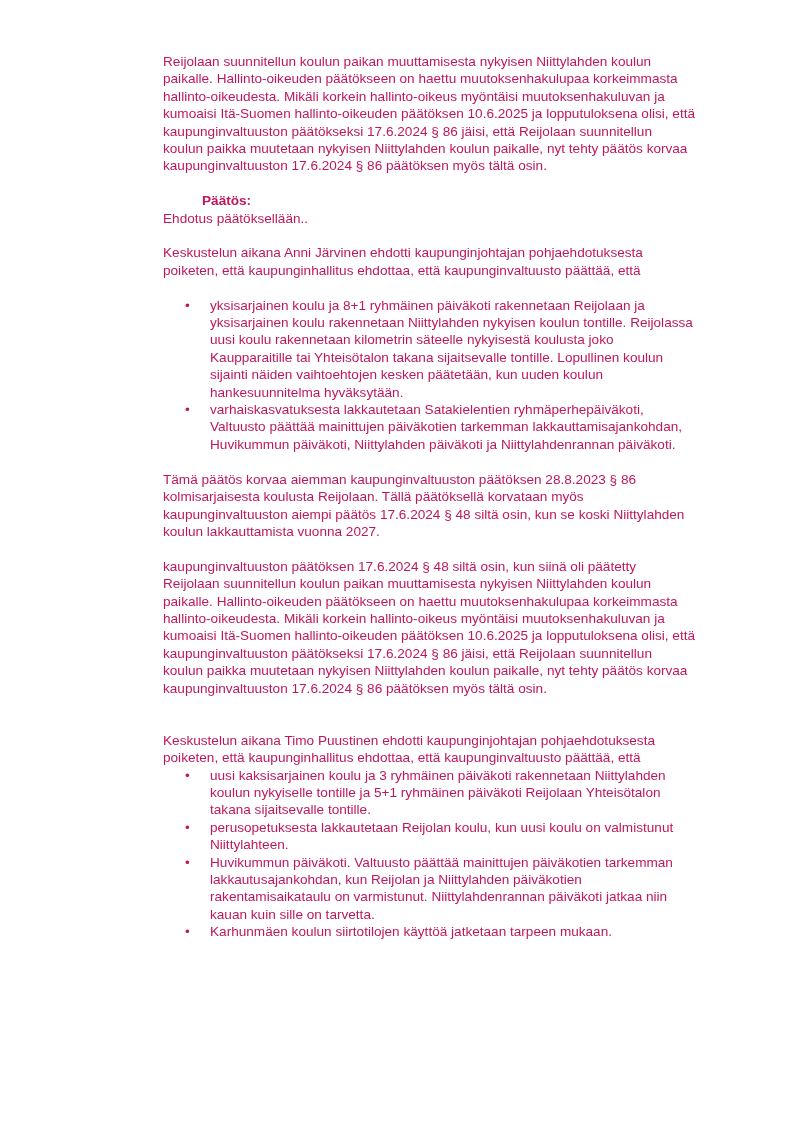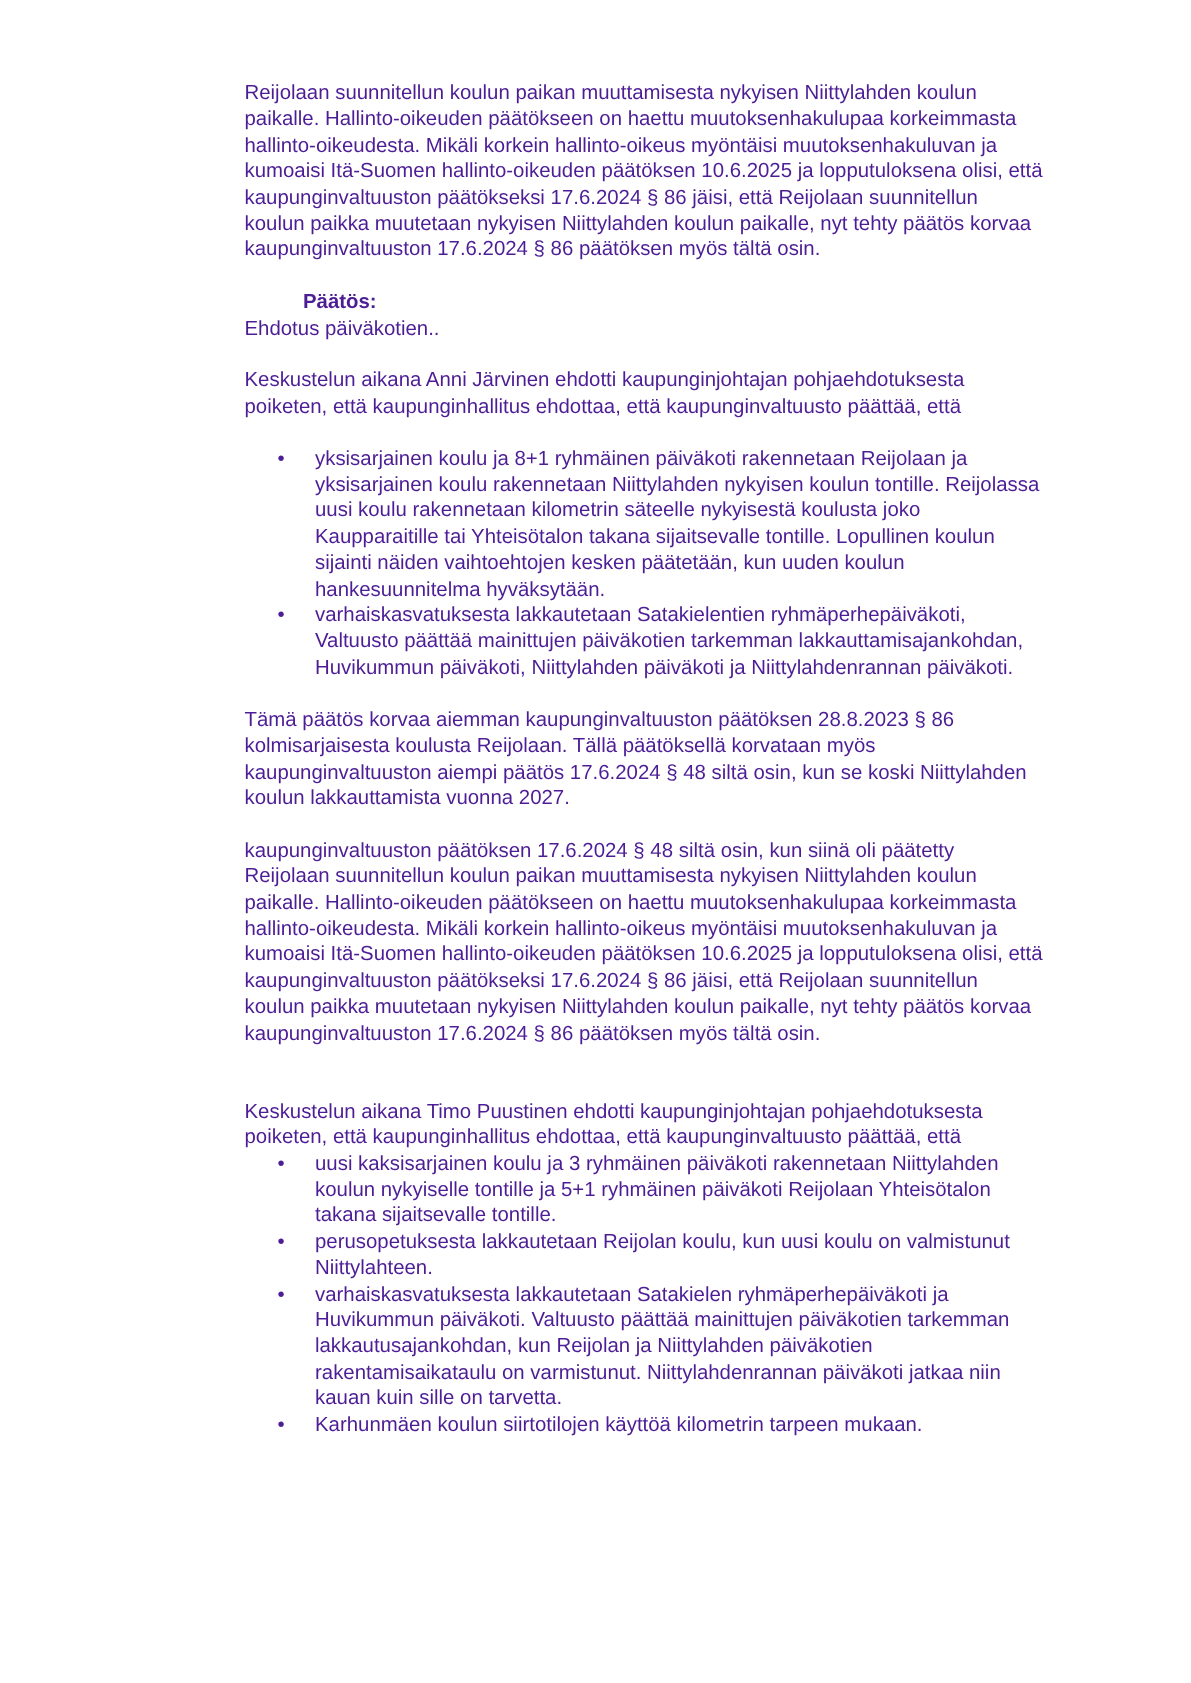--- a/index.html
+++ b/index.html
@@ -1,20 +1,20 @@
 <!DOCTYPE html>
 <html><head>
 <meta charset="utf-8">
 <style>
   html, body { margin: 0; padding: 0; background: #ffffff; }
   body { width: 794px; height: 1122px; position: relative; overflow: hidden; }
   .page {
     position: absolute; left: 163px; top: 53px; width: 570px;
     font-family: "Liberation Sans", sans-serif;
-    font-size: 13.6px; line-height: 17.4px; color: #4c1d95;
+    font-size: 13.6px; line-height: 17.4px; color: #be185d;
   }
   p { margin: 0; }
   .gap { height: 17.4px; }
   .heading { font-weight: bold; padding-left: 39px; }
   ul { margin: 0; padding: 0; list-style: none; }
   li { position: relative; padding-left: 47px; margin-left: 0; }
   li .bullet { position: absolute; left: 22px; top: 0; }
   ul.list1 { margin-top: 17.4px; }
   .line { display: block; white-space: nowrap; }
 </style>
@@ -29,21 +29,21 @@
     <span class="line">hallinto-oikeudesta. Mikäli korkein hallinto-oikeus myöntäisi muutoksenhakuluvan ja</span>
     <span class="line">kumoaisi Itä-Suomen hallinto-oikeuden päätöksen 10.6.2025 ja lopputuloksena olisi, että</span>
     <span class="line">kaupunginvaltuuston päätökseksi 17.6.2024 § 86 jäisi, että Reijolaan suunnitellun</span>
     <span class="line">koulun paikka muutetaan nykyisen Niittylahden koulun paikalle, nyt tehty päätös korvaa</span>
     <span class="line">kaupunginvaltuuston 17.6.2024 § 86 päätöksen myös tältä osin.</span>
   </p>
 
   <div class="gap"></div>
 
   <p class="heading">Päätös:</p>
-  <p>Ehdotus päiväkotien..</p>
+  <p>Ehdotus päätöksellään..</p>
 
   <div class="gap"></div>
 
   <p>
     <span class="line">Keskustelun aikana Anni Järvinen ehdotti kaupunginjohtajan pohjaehdotuksesta</span>
     <span class="line">poiketen, että kaupunginhallitus ehdottaa, että kaupunginvaltuusto päättää, että</span>
   </p>
 
   <ul class="list1">
     <li>
@@ -102,25 +102,24 @@
       <span class="line">koulun nykyiselle tontille ja 5+1 ryhmäinen päiväkoti Reijolaan Yhteisötalon</span>
       <span class="line">takana sijaitsevalle tontille.</span>
     </li>
     <li>
       <span class="bullet">•</span>
       <span class="line">perusopetuksesta lakkautetaan Reijolan koulu, kun uusi koulu on valmistunut</span>
       <span class="line">Niittylahteen.</span>
     </li>
     <li>
       <span class="bullet">•</span>
-      <span class="line">varhaiskasvatuksesta lakkautetaan Satakielen ryhmäperhepäiväkoti ja</span>
       <span class="line">Huvikummun päiväkoti. Valtuusto päättää mainittujen päiväkotien tarkemman</span>
       <span class="line">lakkautusajankohdan, kun Reijolan ja Niittylahden päiväkotien</span>
       <span class="line">rakentamisaikataulu on varmistunut. Niittylahdenrannan päiväkoti jatkaa niin</span>
       <span class="line">kauan kuin sille on tarvetta.</span>
     </li>
     <li>
       <span class="bullet">•</span>
-      <span class="line">Karhunmäen koulun siirtotilojen käyttöä kilometrin tarpeen mukaan.</span>
+      <span class="line">Karhunmäen koulun siirtotilojen käyttöä jatketaan tarpeen mukaan.</span>
     </li>
   </ul>
 
 </div>
 
 </body></html>

